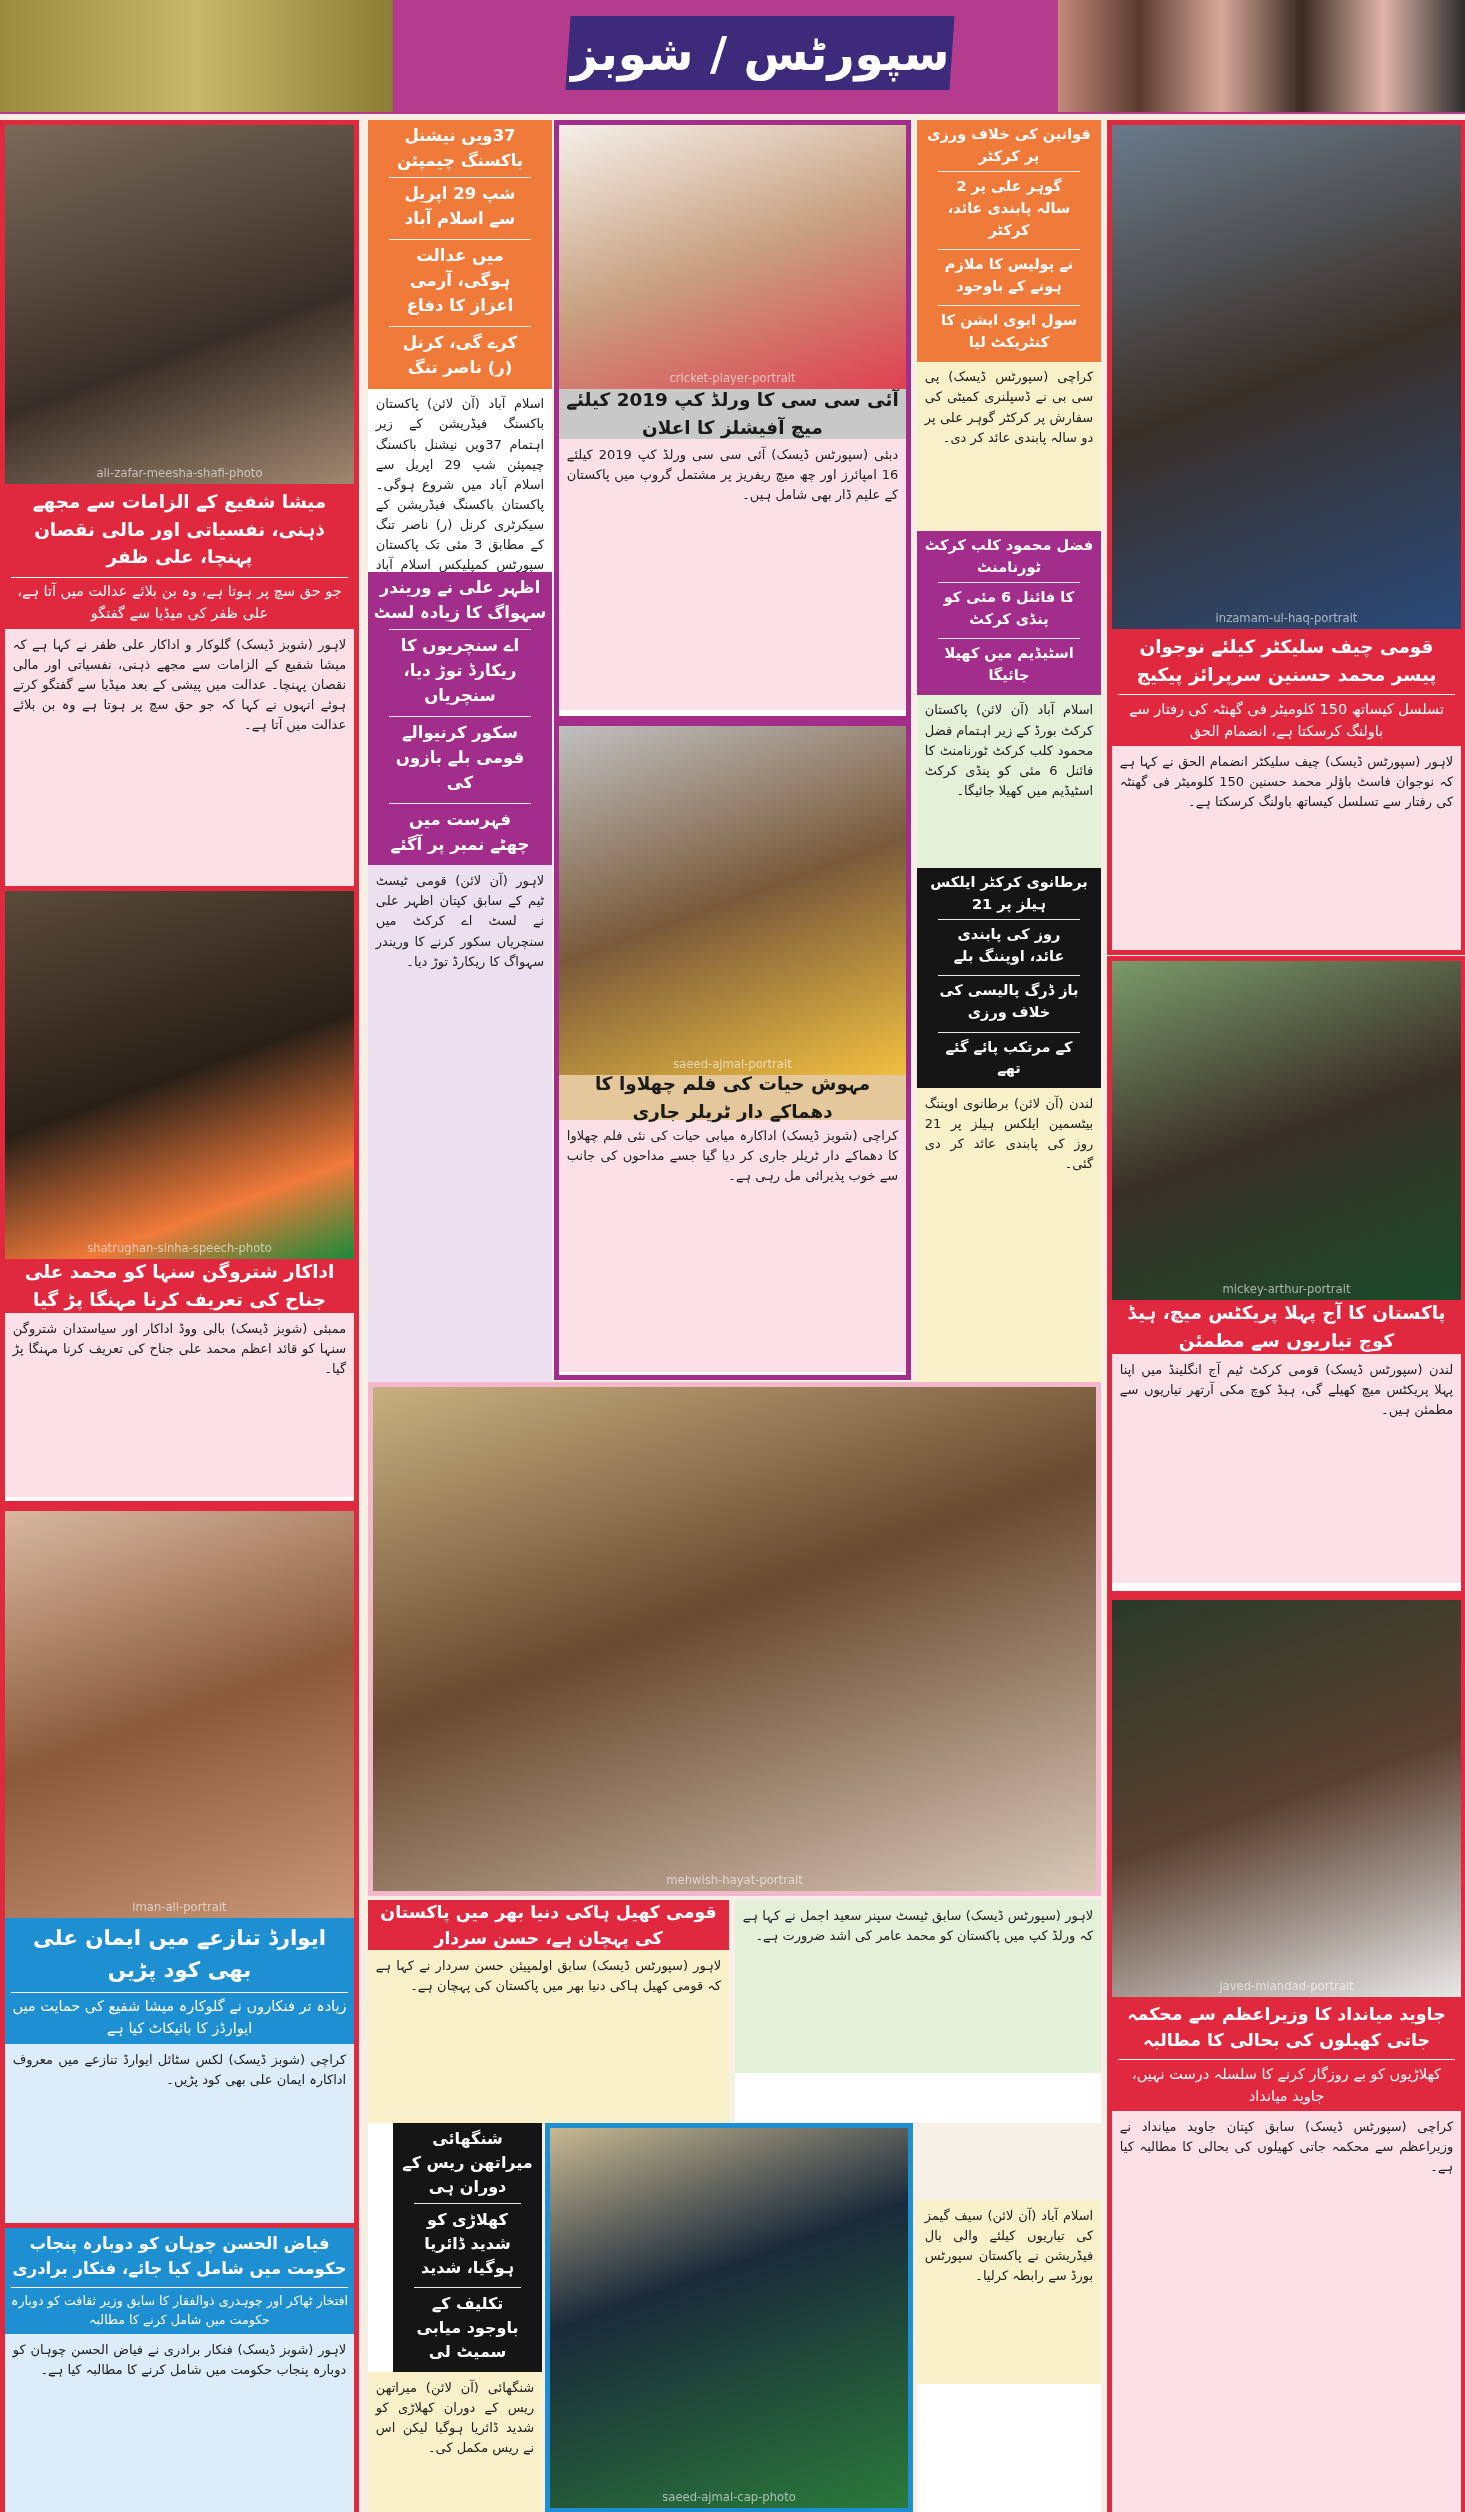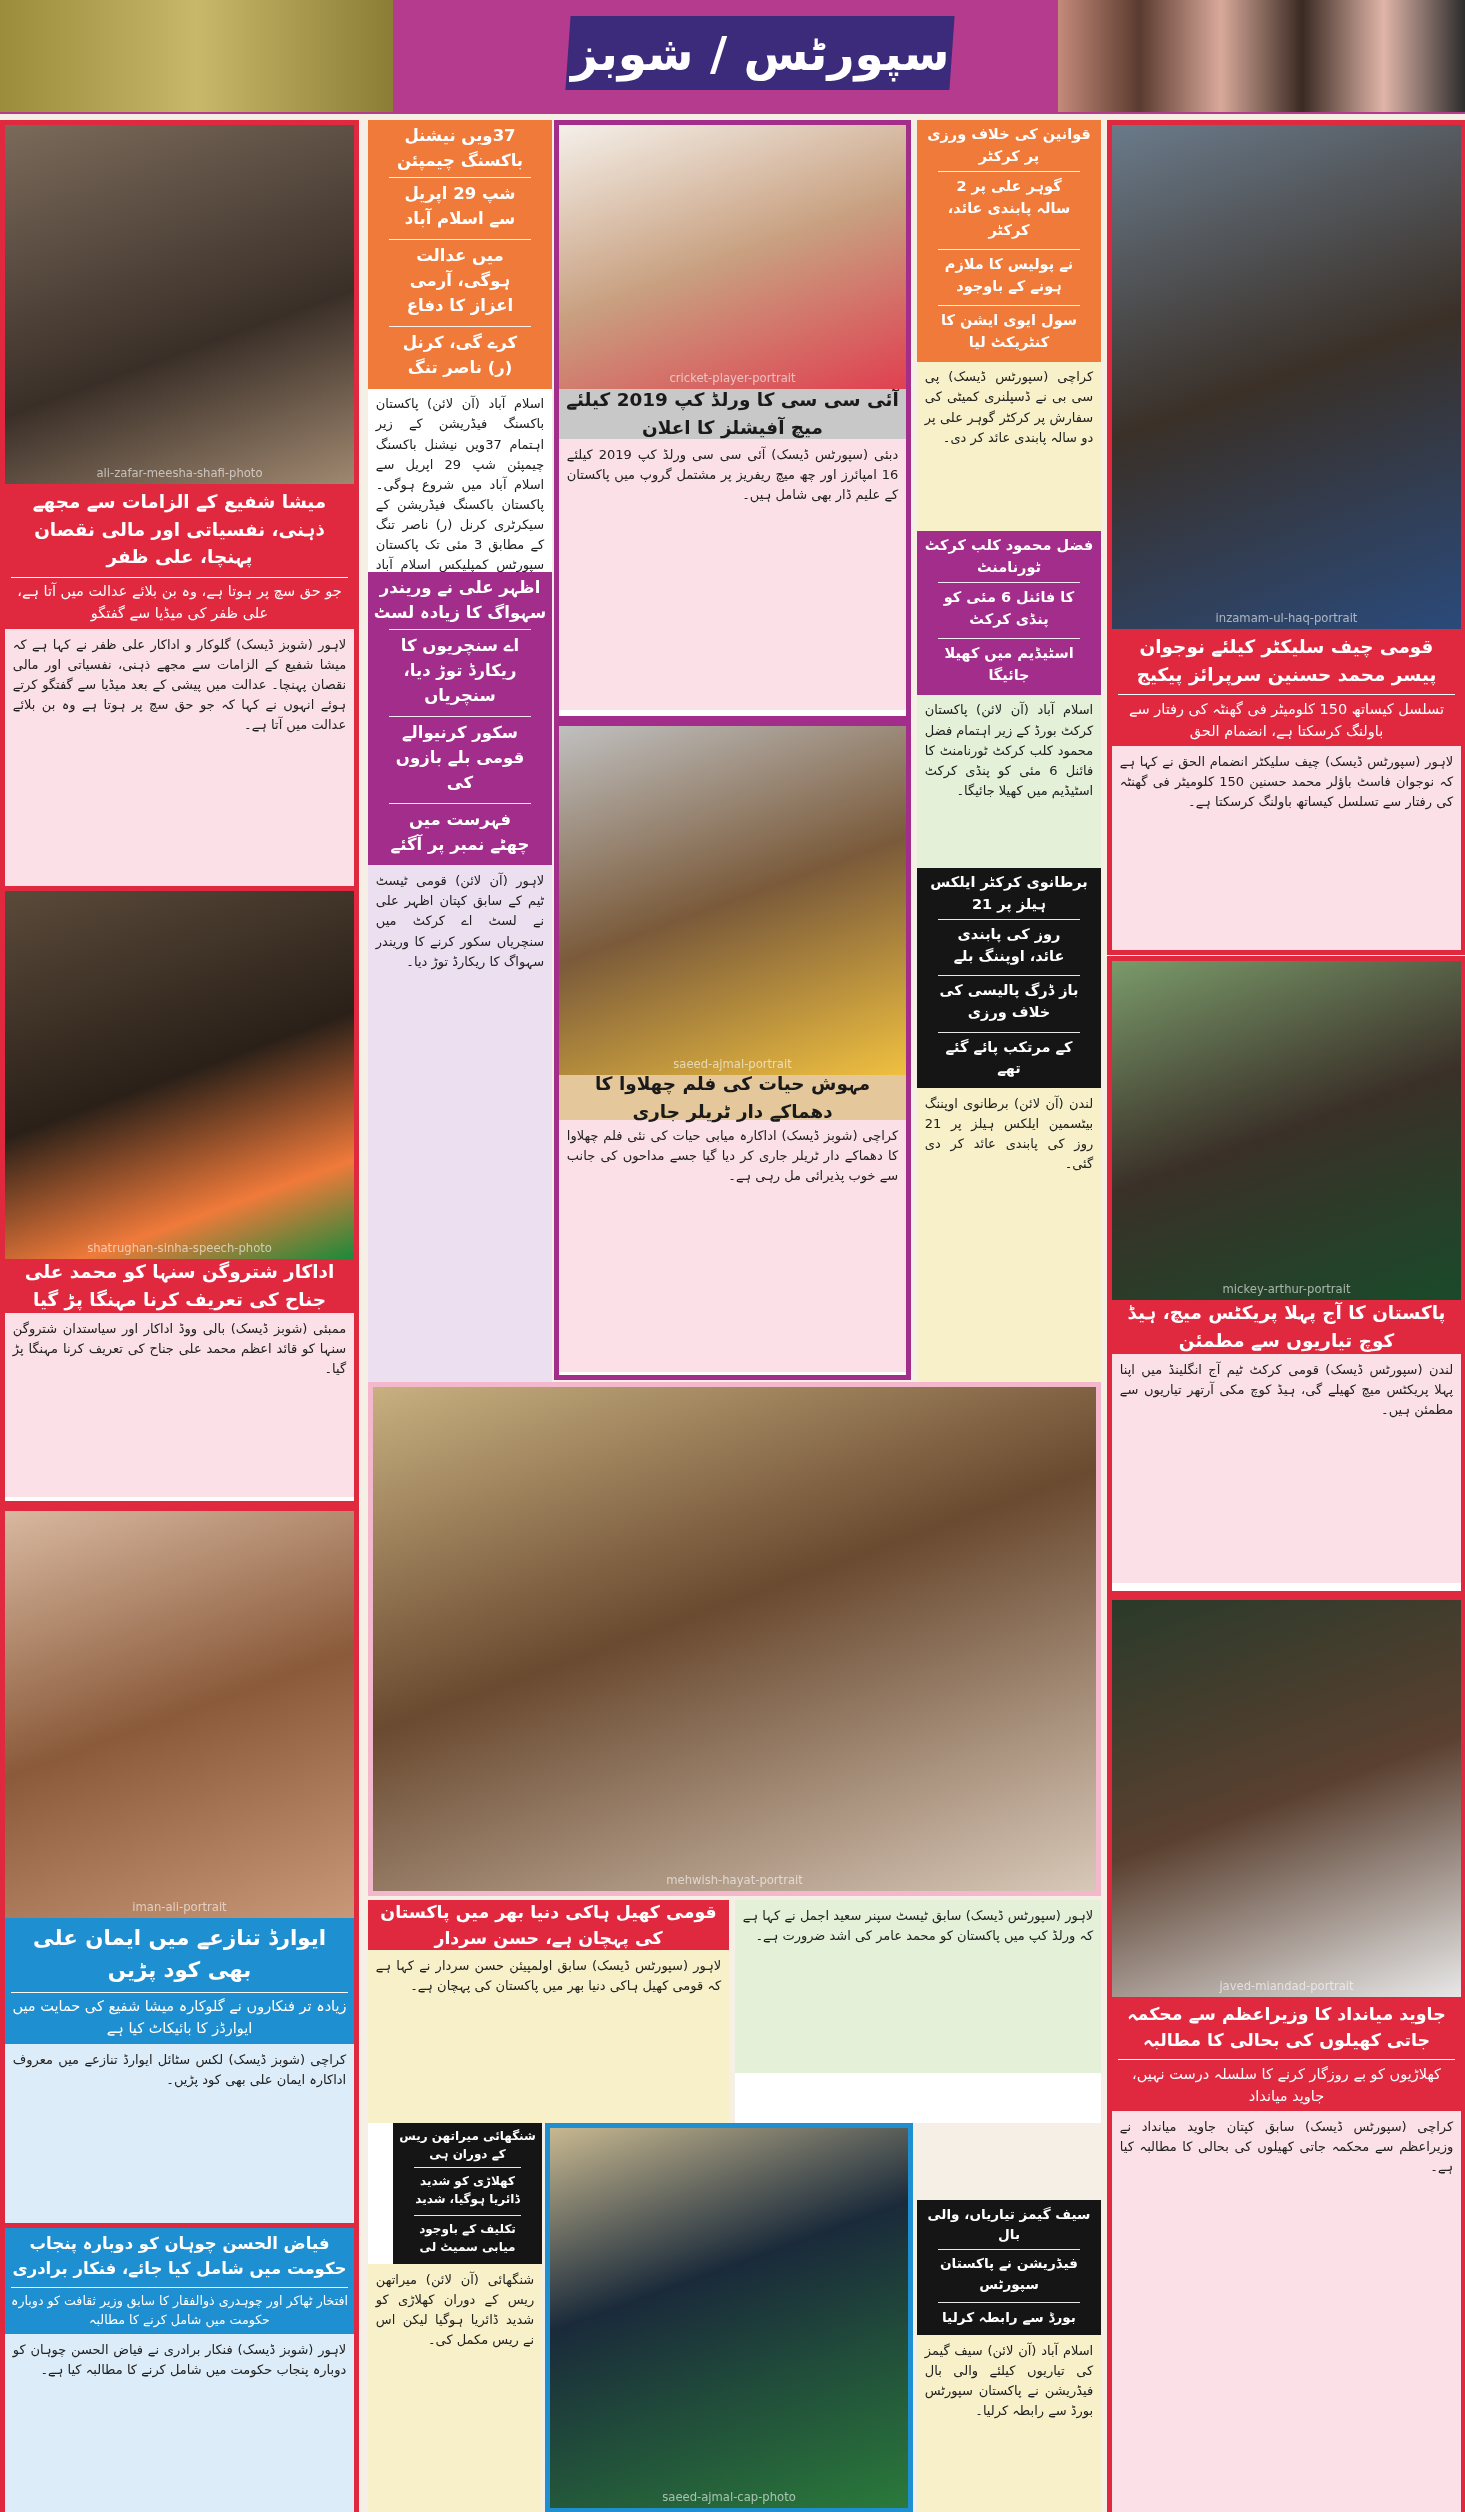--- a/index.html
+++ b/index.html
@@ -179,35 +179,30 @@
 <div class="abs" style="left:368px;top:1900px;width:361px;height:223px;background:#fff;">
   <div class="headline red" style="font-size:17.4px;height:50px;">قومی کھیل ہاکی دنیا بھر میں پاکستان کی پہچان ہے، حسن سردار</div>
   <div class="text bg-yellow" style="height:173px;">لاہور (سپورٹس ڈیسک) سابق اولمپیئن حسن سردار نے کہا ہے کہ قومی کھیل ہاکی دنیا بھر میں پاکستان کی پہچان ہے۔</div>
 </div>
 
 <div class="abs" style="left:735px;top:1900px;width:366px;height:223px;background:#fff;">
   <div class="text bg-green" style="height:173px;">لاہور (سپورٹس ڈیسک) سابق ٹیسٹ سپنر سعید اجمل نے کہا ہے کہ ورلڈ کپ میں پاکستان کو محمد عامر کی اشد ضرورت ہے۔</div>
 </div>
 
 <div class="abs" style="left:368px;top:2123px;width:174px;height:390px;background:#fff;">
-  <div class="headline black" style="font-size:12px;margin-left:25px;">
+  <div class="headline black" style="font-size:16px;margin-left:25px;">
     <div>شنگھائی میراتھن ریس کے دوران ہی</div>
     <div class="stack-line">کھلاڑی کو شدید ڈائریا ہوگیا، شدید</div>
     <div class="stack-line">تکلیف کے باوجود میابی سمیٹ لی</div>
   </div>
   <div class="text bg-yellow" style="height:252px;">شنگھائی (آن لائن) میراتھن ریس کے دوران کھلاڑی کو شدید ڈائریا ہوگیا لیکن اس نے ریس مکمل کی۔</div>
 </div>
 
 <div class="abs frame-blue" style="left:545px;top:2123px;width:368px;height:390px;">
   <div class="photo" style="height:100%;background:linear-gradient(160deg,#c8b890,#1a2a3a 40%,#2a7a3a);">
       <span class="lbl">saeed-ajmal-cap-photo</span>
     </div>
 </div>
 
 <div class="abs" style="left:917px;top:2200px;width:184px;height:312px;background:#fff;">
-  <div class="headline black" style="font-size:13.6px;">
-    <div>سیف گیمز تیاریاں، والی بال</div>
-    <div class="stack-line">فیڈریشن نے پاکستان سپورٹس</div>
-    <div class="stack-line">بورڈ سے رابطہ کرلیا</div>
-  </div>
   <div class="text bg-yellow" style="height:184px;">اسلام آباد (آن لائن) سیف گیمز کی تیاریوں کیلئے والی بال فیڈریشن نے پاکستان سپورٹس بورڈ سے رابطہ کرلیا۔</div>
 </div>
 
 
 </body></html>

